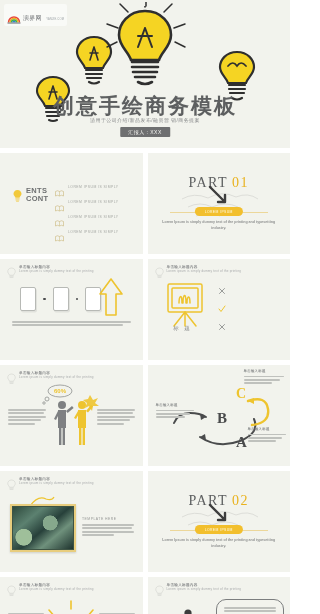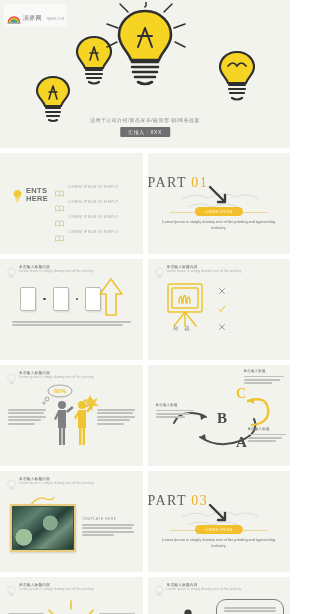--- a/index.html
+++ b/index.html
@@ -46,21 +46,21 @@
   
   .cont-wrap{position:absolute;left:13px;top:34px;display:flex;align-items:center;gap:4px;}
   .cont-bulb{width:9px;height:13px;}
   .cont-label{font-size:7.5px;font-weight:700;color:#6d6f70;line-height:1.05;letter-spacing:.3px;}
   .cont-list{position:absolute;left:55px;top:30px;width:80px;}
   .cont-item{display:flex;align-items:center;gap:4px;margin-bottom:8px;}
   .cont-item .bk{width:9px;height:7px;flex:none;}
   .cont-item .lbl{font-size:3.4px;color:#a5a7a3;letter-spacing:.45px;white-space:nowrap;}
 
   
-  .part-ttl{position:absolute;left:0;right:0;top:22px;text-align:left;
+  .part-ttl{position:absolute;left:0;right:0;top:22px;text-align:center;
      font-family:"Liberation Serif","DejaVu Serif",serif;font-size:14px;color:#5c5e5f;letter-spacing:1.5px;}
   .part-ttl em{font-style:normal;color:#e9b21e;margin-left:4px;}
   .part-rule{position:absolute;left:22px;right:22px;top:59px;height:1px;background:#ecd79a;}
   .part-btn{position:absolute;left:50%;transform:translateX(-50%);top:54px;
      background:#f2bf2d;color:#fffbe8;font-size:3.4px;padding:2.5px 10px;border-radius:5px;
      letter-spacing:.4px;white-space:nowrap;}
   .part-desc{position:absolute;left:14px;right:14px;top:67px;text-align:center;
      font-size:3.6px;color:#8f9191;line-height:1.55;font-weight:700;}
   .part-arrow{position:absolute;left:50%;top:26px;transform:translateX(-50%);}
   .sketchy{position:absolute;opacity:.3;}
@@ -182,39 +182,40 @@
         <line x1="42" y1="4" x2="42" y2="-4"></line>
         <line x1="24" y1="10" x2="16" y2="2"></line>
           <line x1="60" y1="10" x2="68" y2="2"></line>
         <line x1="14" y1="26" x2="3" y2="22"></line>
           <line x1="70" y1="26" x2="81" y2="22"></line>
         <line x1="13" y1="40" x2="3" y2="45"></line>
           <line x1="71" y1="40" x2="81" y2="45"></line>
       </g>
     </svg>
 
+    <div class="hero-title">创意手绘商务模板</div>
     <div class="hero-sub">适用于公司介绍/新品发布/融资营 销/商务提案</div>
     <div class="hero-badge">汇报人：XXX</div>
   </div>
 
   <div class="grid" style="padding-top:5px;">
 
     <div class="row">
 
       <div class="slide">
         <div class="cont-wrap">
           <span class="cont-bulb">
             <svg width="9" height="13" viewBox="0 0 18 26">
               <path d="M9 2 C4 2 1 6 1 9.5 C1 13 4 14.5 5 17.5 L13 17.5 C14 14.5 17 13 17 9.5 C17 6 14 2 9 2Z" fill="#f2c93a"></path>
               <path d="M5.5 19.5 L12.5 19.5 M6 22 L12 22 M7 24.5 L11 24.5" stroke="#f2c93a" stroke-width="1.4" stroke-linecap="round"></path>
             </svg>
           </span>
           <span class="cont-label">
             <span>ENTS</span><br>
-            <span>HERE</span>
+            <span>CONT</span>
           </span>
         </div>
         <div class="cont-list">
           <div class="cont-item">
             <span class="bk">
               <svg width="9" height="7" viewBox="0 0 18 14">
                   <path d="M1 3 Q5 0 9 3 Q13 0 17 3 L17 12 Q13 9 9 12 Q5 9 1 12Z" fill="none" stroke="#c9b778" stroke-width="1.2"></path>
                   <line x1="9" y1="3" x2="9" y2="12" stroke="#c9b778" stroke-width="1"></line>
                 </svg>
             </span>
@@ -479,21 +480,21 @@
 
       <div class="slide">
         <svg class="sketchy" style="left:30px;top:30px;" width="84" height="40">
           <g fill="none" stroke="#8b8d8a" stroke-width=".7">
             <path d="M4 16 Q16 9 30 15 Q44 7 58 14 Q70 9 80 16"></path>
             <path d="M10 24 Q22 18 34 24 Q48 18 60 24"></path>
             <path d="M18 33 Q30 28 42 33"></path>
           </g>
         </svg>
         <div class="part-ttl">
-          <span>PART</span><em>03</em>
+          <span>PART</span><em>02</em>
         </div>
         <svg class="part-arrow" style="top:31px;" width="26" height="26" viewBox="0 0 26 26">
           <path d="M4 3 L19 18 M19 18 L12 18 M19 18 L19 11" stroke="#3d3d3d" stroke-width="2.4" fill="none" stroke-linecap="round"></path>
         </svg>
         <div class="part-rule"></div>
         <div class="part-btn">LOREM IPSUM</div>
         <div class="part-desc">Lorem Ipsum is simply dummy text of the printing and typesetting industry.</div>
       </div>
     </div>
 

